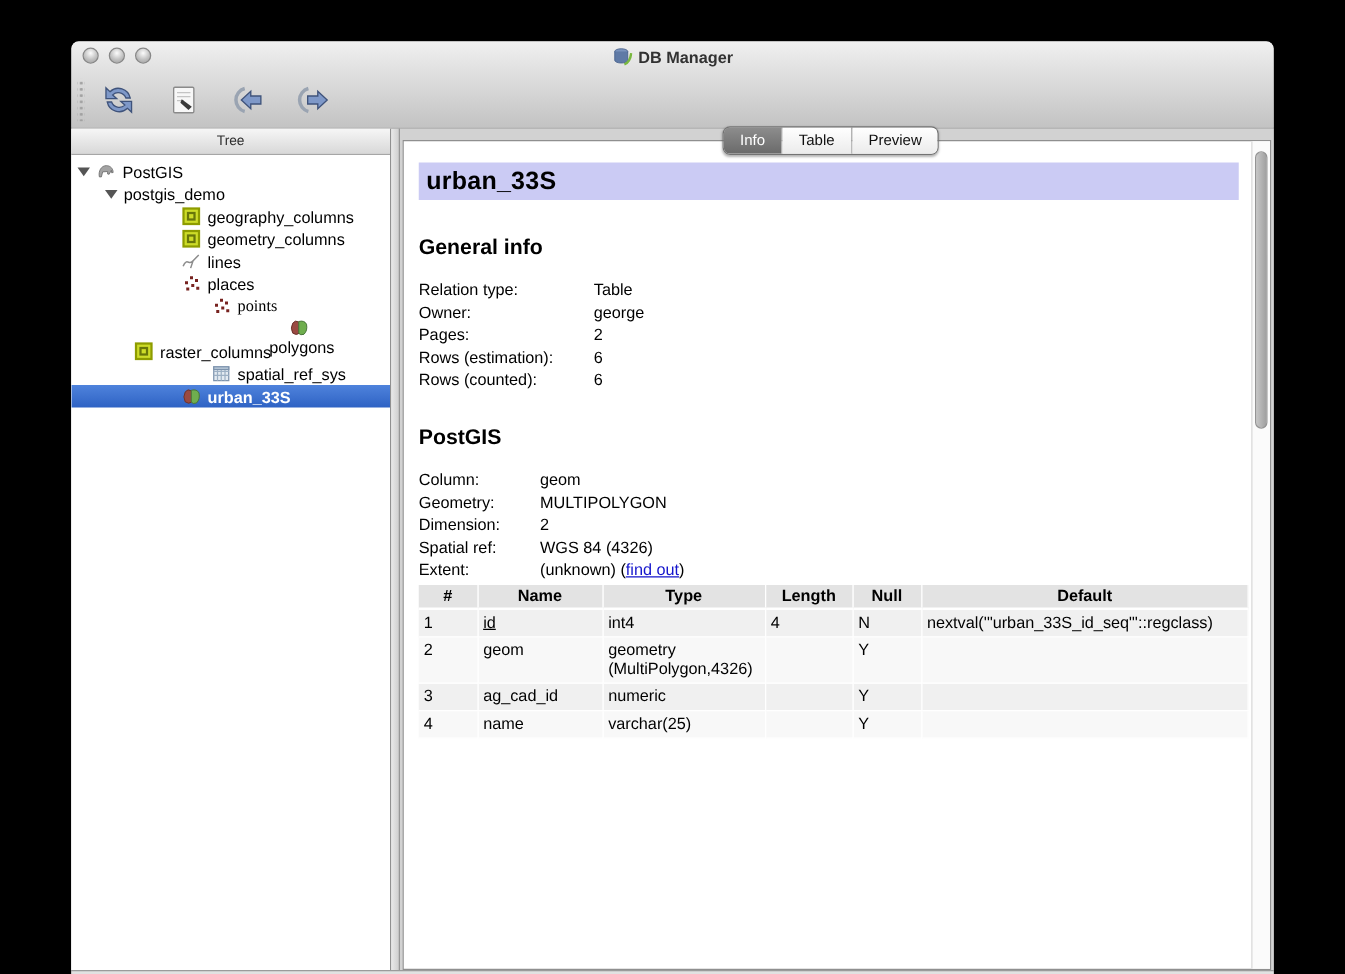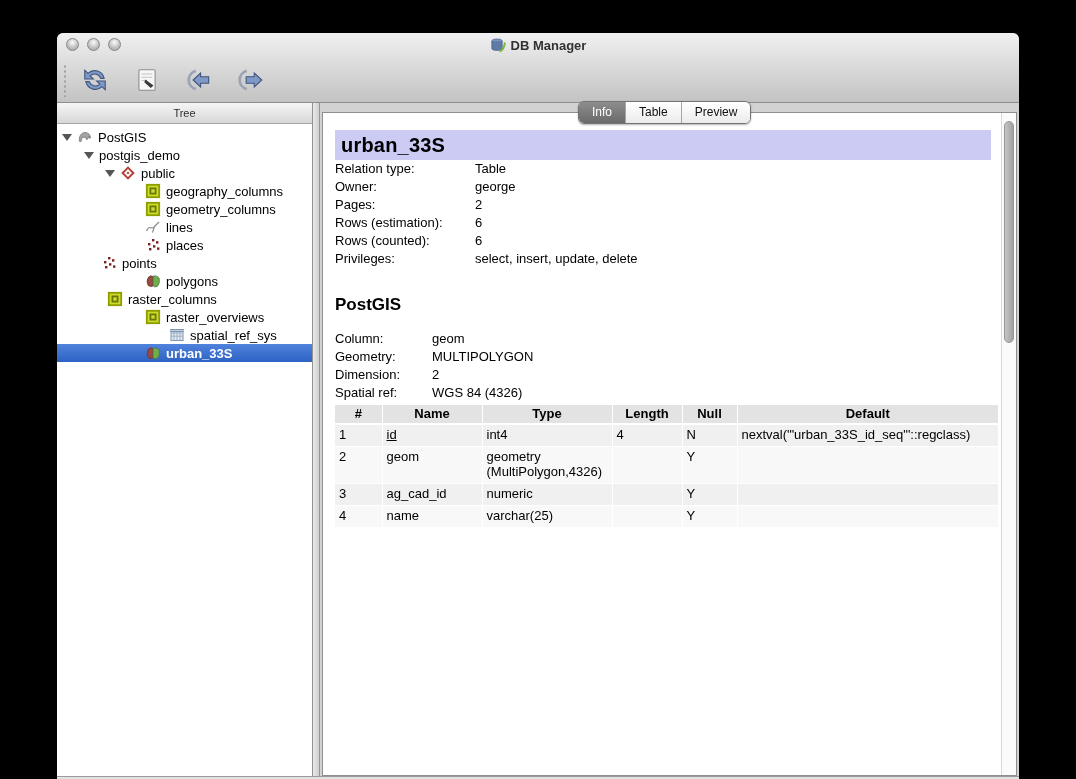--- a/index.html
+++ b/index.html
@@ -166,30 +166,20 @@
               <svg viewBox="0 0 16 16">
                 <path d="M2.5 12.5 C1.5 8 4 3.5 8 3.5 c3.5 0 5.5 2.5 5.5 5.5 l-1.2.2 -.2-2 -1.8 3.2 -1.2-.2 0-2 -4 .3 -1 4z" fill="#a3a3a3" stroke="#6f6f6f" stroke-width=".7"></path>
               </svg>
             </span>
             <span>PostGIS</span>
           </div>
           <div class="tree-row" style="padding-left: 27px;">
             <span class="tri"></span>
             <span>postgis_demo</span>
           </div>
-          <div class="tree-row" style="padding-left: 48px;">
-            <span class="tri"></span>
-            <span class="ticon">
-              <svg viewBox="0 0 16 16">
-                <rect x="4.2" y="4.2" width="7.6" height="7.6" transform="rotate(45 8 8)" fill="#fff" stroke="#b5443b" stroke-width="2"></rect>
-                <rect x="6.9" y="6.9" width="2.2" height="2.2" transform="rotate(45 8 8)" fill="#b5443b"></rect>
-              </svg>
-            </span>
-            <span>public</span>
-          </div>
           <div class="tree-row" style="padding-left: 88px;">
             <span class="ticon">
               <svg viewBox="0 0 16 16">
                 <rect x="1.8" y="1.8" width="12.4" height="12.4" fill="#cddc29" stroke="#8e9c00" stroke-width="1.8"></rect>
                 <rect x="5.4" y="5.4" width="5.2" height="5.2" fill="none" stroke="#68760a" stroke-width="1.8"></rect>
               </svg>
             </span>
             <span>geography_columns</span>
           </div>
           <div class="tree-row" style="padding-left: 88px;">
@@ -217,61 +207,52 @@
                   <rect x="11" y="4.2" width="2.4" height="2.4"></rect>
                   <rect x="3" y="6" width="2.4" height="2.4"></rect>
                   <rect x="8" y="8.2" width="2.4" height="2.4"></rect>
                   <rect x="12" y="10.4" width="2.4" height="2.4"></rect>
                   <rect x="4" y="11" width="2.4" height="2.4"></rect>
                 </g>
               </svg>
             </span>
             <span>places</span>
           </div>
-          <div class="tree-row" style="padding-left: 44px;">
+          <div class="tree-row" style="padding-left: 112px; font-family: Liberation Serif, serif;">
             <span class="ticon">
               <svg viewBox="0 0 16 16">
                 <g fill="#77221f">
                   <rect x="7" y="2" width="2.4" height="2.4"></rect>
                   <rect x="11" y="4.2" width="2.4" height="2.4"></rect>
                   <rect x="3" y="6" width="2.4" height="2.4"></rect>
                   <rect x="8" y="8.2" width="2.4" height="2.4"></rect>
                   <rect x="12" y="10.4" width="2.4" height="2.4"></rect>
                   <rect x="4" y="11" width="2.4" height="2.4"></rect>
                 </g>
               </svg>
             </span>
             <span>points</span>
           </div>
-          <div class="tree-row" style="padding-left: 88px;">
+          <div class="tree-row" style="padding-left: 114px; flex-direction: column;">
             <span class="ticon">
               <svg viewBox="0 0 16 16">
                 <path d="M3.2 4.5 q-2.2 4 0 8 q3 2 5 .2 l0-9 q-3-2-5 .8z" fill="#9a4a42" stroke="#6d332d" stroke-width=".8"></path>
                 <path d="M8 3.2 q4.5-1.2 6.2 2.2 q1 5-2 8 q-3 1.2-4.2-.8z" fill="#6fae4e" stroke="#49753a" stroke-width=".8"></path>
               </svg>
             </span>
             <span>polygons</span>
           </div>
           <div class="tree-row" style="padding-left: 50px;">
             <span class="ticon">
               <svg viewBox="0 0 16 16">
                 <rect x="1.8" y="1.8" width="12.4" height="12.4" fill="#cddc29" stroke="#8e9c00" stroke-width="1.8"></rect>
                 <rect x="5.4" y="5.4" width="5.2" height="5.2" fill="none" stroke="#68760a" stroke-width="1.8"></rect>
               </svg>
             </span>
             <span>raster_columns</span>
-          </div>
-          <div class="tree-row" style="padding-left: 88px;">
-            <span class="ticon">
-              <svg viewBox="0 0 16 16">
-                <rect x="1.8" y="1.8" width="12.4" height="12.4" fill="#cddc29" stroke="#8e9c00" stroke-width="1.8"></rect>
-                <rect x="5.4" y="5.4" width="5.2" height="5.2" fill="none" stroke="#68760a" stroke-width="1.8"></rect>
-              </svg>
-            </span>
-            <span>raster_overviews</span>
           </div>
           <div class="tree-row" style="padding-left: 112px;">
             <span class="ticon">
               <svg viewBox="0 0 16 16">
                 <rect x="2" y="2.5" width="12" height="11" fill="#e3eaf1" stroke="#7d93ad"></rect>
                 <path d="M2 6h12M2 9.2h12M8 2.5v11M5 2.5v11M11 2.5v11" stroke="#9db0c4" fill="none"></path>
                 <rect x="2" y="2.5" width="12" height="2" fill="#c4d2e0" stroke="#7d93ad"></rect>
               </svg>
             </span>
             <span>spatial_ref_sys</span>
@@ -296,20 +277,21 @@
           <div class="tab">Table</div>
           <div class="tab">Preview</div>
         </div>
       <div class="content-frame">
         <div class="content-scroll">
           <div class="doc">
             <div class="doc-title-band" style="background:#cbcbf4;">
               <span class="doc-title">urban_33S</span>
             </div>
 
+            <div class="section-heading first">General info</div>
             <div id="general-rows" class="sec-general">
                 <div class="info-row">
                   <span class="lbl">Relation type:</span>
                   <span>Table</span>
                 </div>
                 <div class="info-row">
                   <span class="lbl">Owner:</span>
                   <span>george</span>
                 </div>
                 <div class="info-row">
@@ -317,43 +299,43 @@
                   <span>2</span>
                 </div>
                 <div class="info-row">
                   <span class="lbl">Rows (estimation):</span>
                   <span>6</span>
                 </div>
                 <div class="info-row">
                   <span class="lbl">Rows (counted):</span>
                   <span>6</span>
                 </div>
-                <div class="info-row">
-                  <span class="lbl">Privileges:</span>
-                  <span>select, insert, update, delete</span>
-                </div>
               </div>
 
             <div class="section-heading">PostGIS</div>
             <div id="postgis-rows" class="sec-postgis">
                 <div class="info-row">
                   <span class="lbl">Column:</span>
                   <span>geom</span>
                 </div>
                 <div class="info-row">
                   <span class="lbl">Geometry:</span>
                   <span>MULTIPOLYGON</span>
                 </div>
                 <div class="info-row">
                   <span class="lbl">Dimension:</span>
                   <span>2</span>
                 </div>
                 <div class="info-row">
                   <span class="lbl">Spatial ref:</span>
                   <span>WGS 84 (4326)</span>
+                </div>
+                <div class="info-row">
+                  <span class="lbl">Extent:</span>
+                  <span>(unknown) (<a href="#">find out</a>)</span>
                 </div>
               </div>
 
             <table class="fields-table">
               <colgroup>
                 <col style="width:47px">
                   <col style="width:100px">
                   <col style="width:130px">
                 <col style="width:70px">
                   <col style="width:55px">

